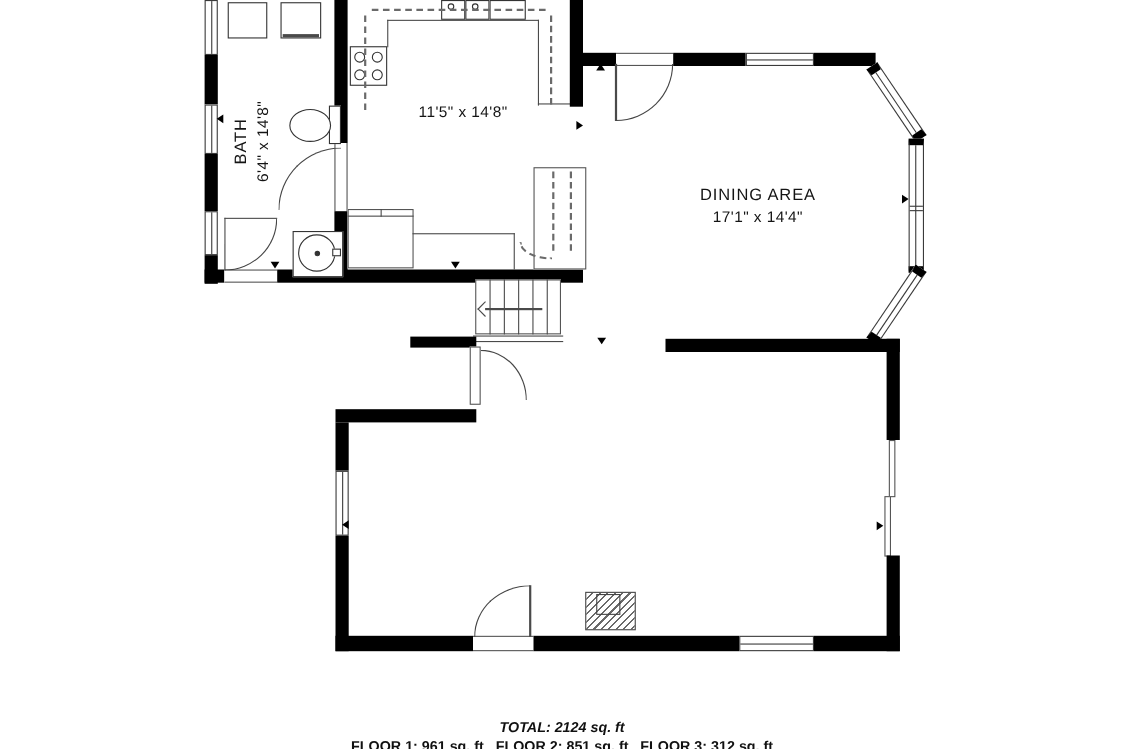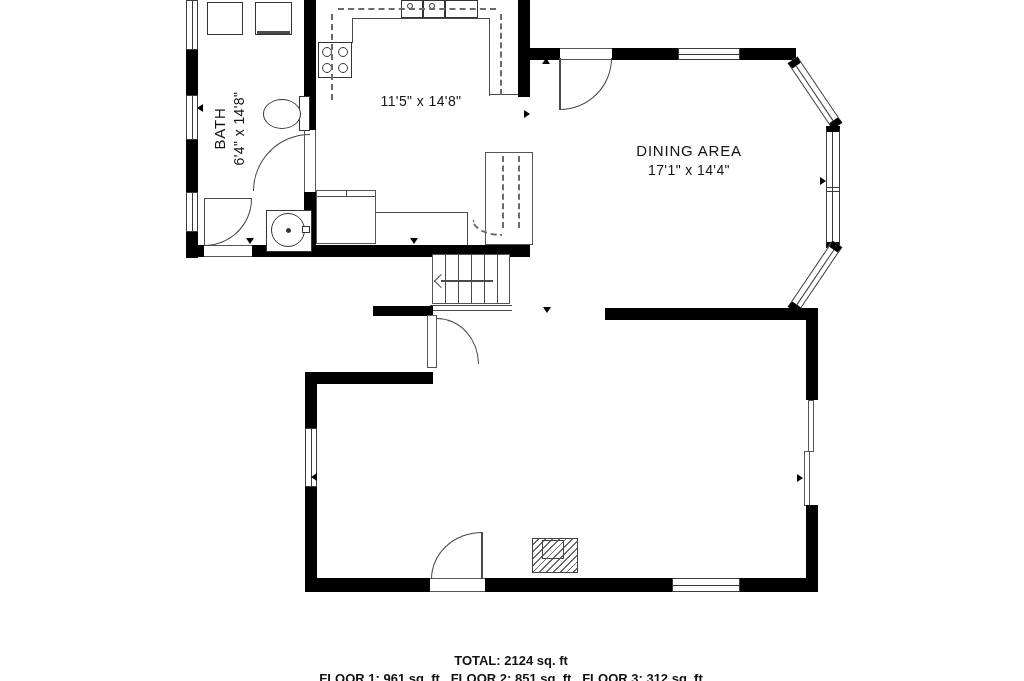--- a/index.html
+++ b/index.html
@@ -179,21 +179,21 @@
   <div class="tri right" style="left:797px;top:474px;"></div>
   <div class="tri down" style="left:609px;top:579px;"></div>
 
   <div class="room-label" style="left:331px;top:92px;width:180px;">
     <span class="dm">11'5" x 14'8"</span>
   </div>
   <div class="room-label rot" style="left:154px;top:109px;width:150px;transform:rotate(-90deg);">
     <span class="nm">BATH</span>
     <span class="dm">6'4" x 14'8"</span>
   </div>
-  <div class="room-label" style="left:599px;top:141px;width:180px;">
+  <div class="room-label" style="left:599px;top:168px;width:180px;">
     <span class="nm">DINING AREA</span>
     <span class="dm">17'1" x 14'4"</span>
   </div>
 
-  <div class="summary" style="left:361px;top:653px;width:300px;">TOTAL: 2124 sq. ft</div>
+  <div class="summary" style="left:361px;top:653px;width:300px;font-style:italic;">TOTAL: 2124 sq. ft</div>
   <div class="summary" style="left:281px;top:671px;width:460px;">FLOOR 1: 961 sq. ft   FLOOR 2: 851 sq. ft   FLOOR 3: 312 sq. ft</div>
 
 </div>
 
 </body></html>

